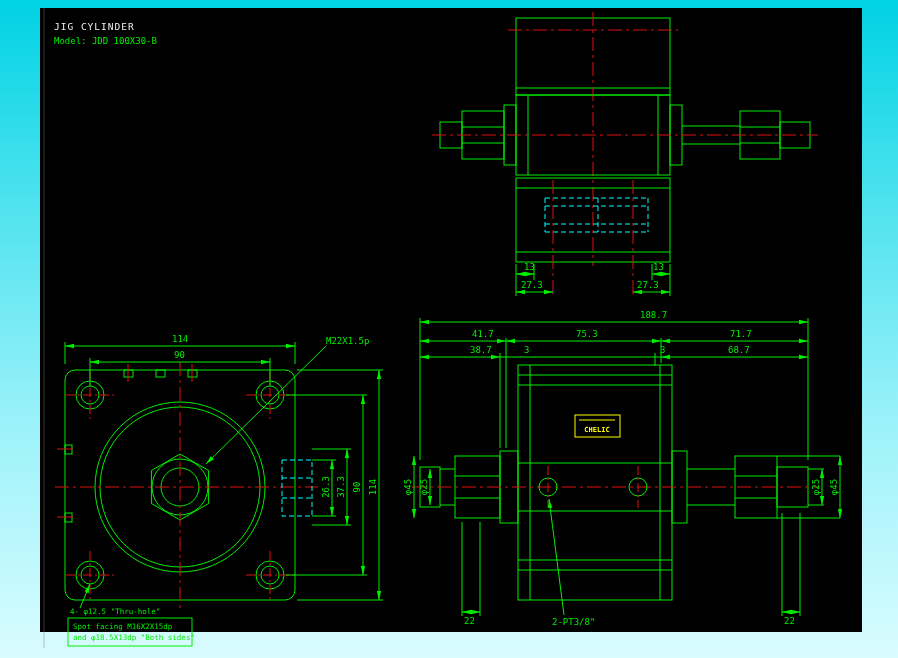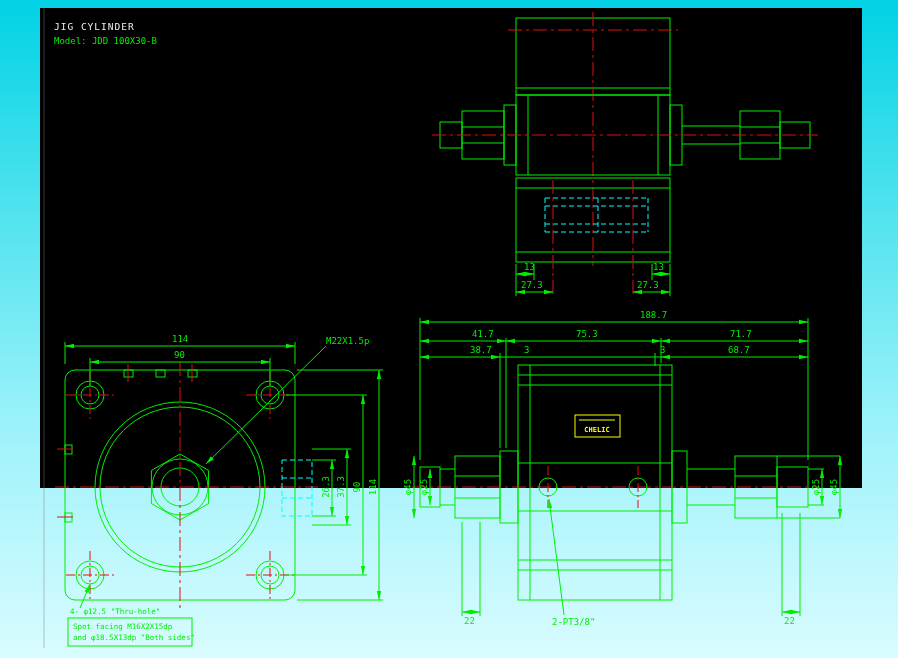--- a/index.html
+++ b/index.html
@@ -3,21 +3,21 @@
 <meta charset="utf-8">
 <style>
   * { margin:0; padding:0; box-sizing:border-box; }
   html,body { width:898px; height:658px; overflow:hidden; }
   body {
     background: linear-gradient(180deg, #00d2e4 0%, #4ce2ee 30%, #9df2fa 65%, #d9fcff 100%);
     font-family: "DejaVu Sans Mono", monospace;
   }
   .stage { position:relative; width:898px; height:658px; }
   .canvas {
-    position:absolute; left:40px; top:8px; width:822px; height:480px;
+    position:absolute; left:40px; top:8px; width:822px; height:624px;
     background:#000;
     text-align:center;
   }
   svg { display:block; }
   .g  { stroke:#00ef00; fill:none; stroke-width:1; }
   .c  { stroke:#00ffff; fill:none; stroke-width:1; stroke-dasharray:5 3; }
   .r  { stroke:#e01010; fill:none; stroke-width:1; stroke-dasharray:14 4 3 4; }
   .rc { stroke:#e01010; fill:none; stroke-width:1; stroke-dasharray:9 3 2 3; }
   .r2 { stroke:#e01010; fill:none; stroke-width:1; }
   .y  { stroke:#ffff00; fill:none; stroke-width:1; }

